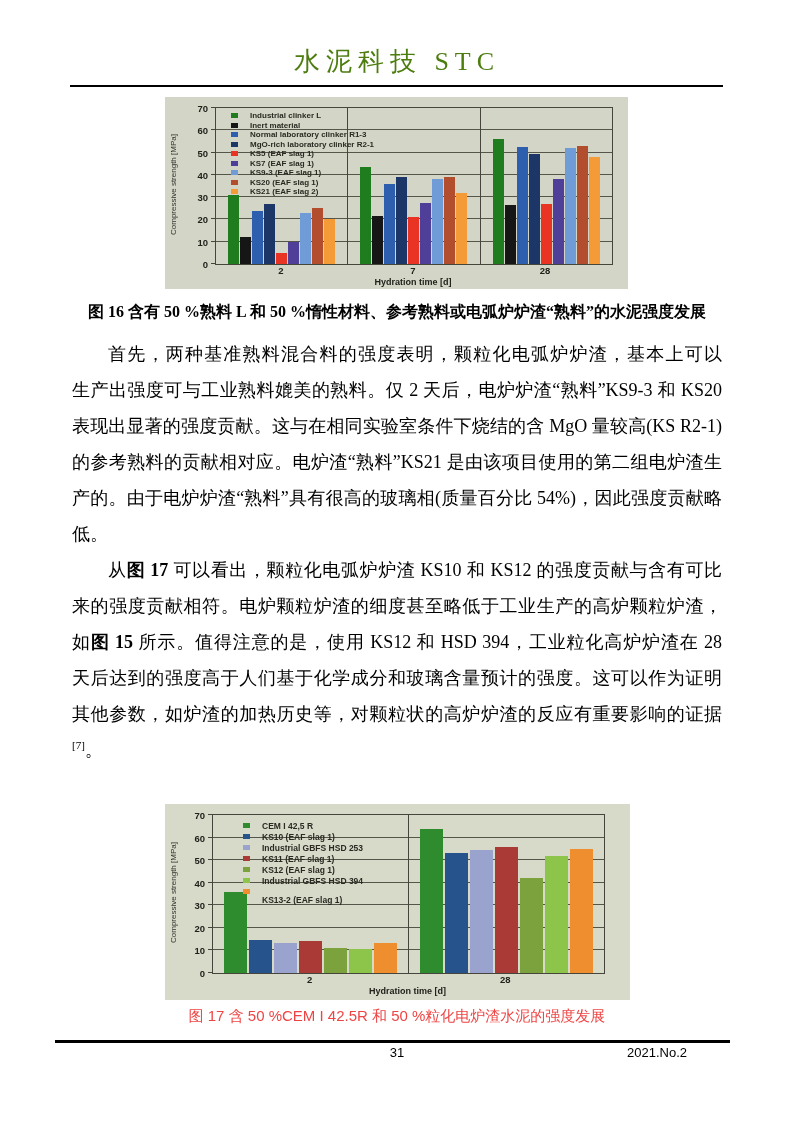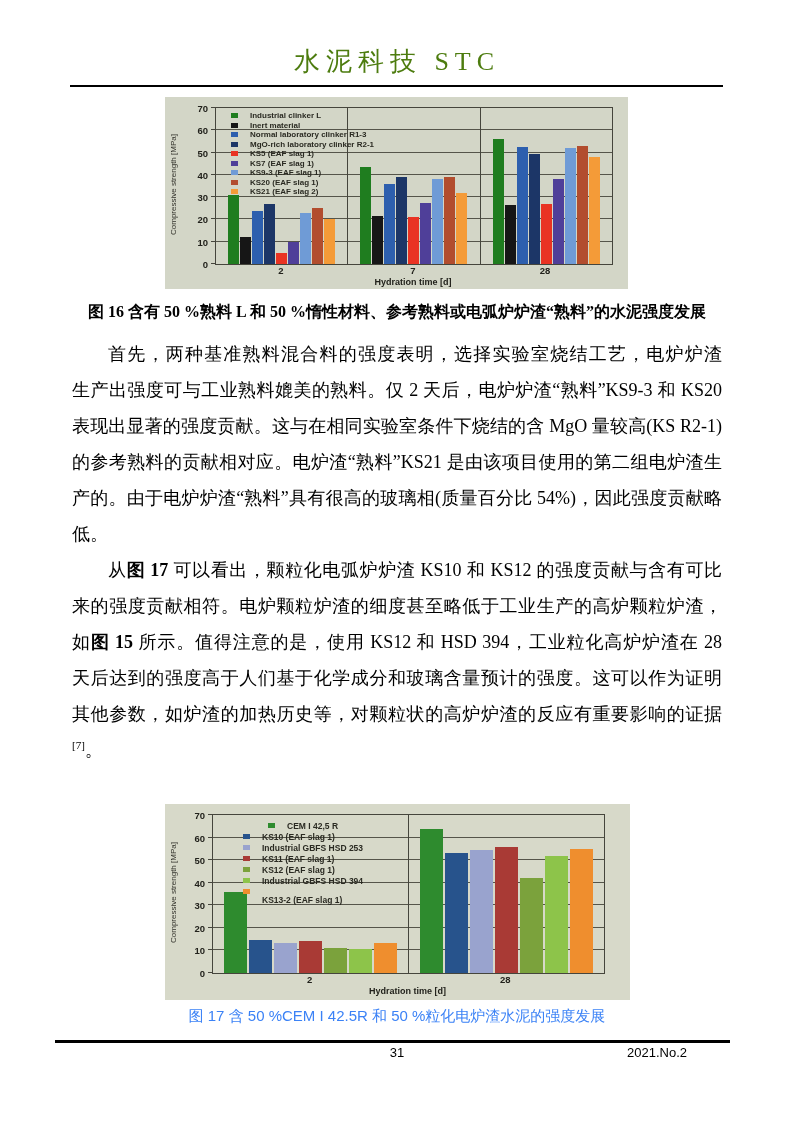--- a/index.html
+++ b/index.html
@@ -36,21 +36,21 @@
   .x-axis-title{position:absolute;text-align:center;
     font-family:"Liberation Sans","DejaVu Sans",sans-serif;font-weight:bold;font-size:9px;color:#22221c;}
   .legend{position:absolute;z-index:3;}
   .legend-item{display:flex;align-items:center;gap:12px;}
   .legend-swatch{width:7px;height:5px;flex:0 0 auto;}
   .legend-label{font-family:"Liberation Sans","DejaVu Sans",sans-serif;font-weight:bold;color:#2a2a22;white-space:nowrap;}
   
   .caption16{position:absolute;left:72px;top:302px;width:650px;text-align:center;
     font-size:16px;font-weight:bold;color:#000;}
   .caption17{position:absolute;left:72px;top:1007px;width:650px;text-align:center;
-    font-family:"Liberation Sans","DejaVu Sans",sans-serif;font-size:15px;color:#3b82f6;}
+    font-family:"Liberation Sans","DejaVu Sans",sans-serif;font-size:15px;color:#ef4444;}
   
   .body-text{position:absolute;left:72px;top:336px;width:650px;}
   .bodyline{height:36px;line-height:36px;font-size:18px;color:#000;
     text-align:justify;text-align-last:justify;white-space:nowrap;}
   .bodyline.indent{text-indent:2em;}
   .bodyline.para-end{text-align-last:left;}
   .bodyline b{font-weight:bold;}
   .bodyline .sup{vertical-align:super;font-size:11px;line-height:0;}
   
   .footer-rule{position:absolute;left:55px;top:1040px;width:675px;height:3px;background:#000;}
@@ -170,21 +170,21 @@
         <span>2</span>
         <span>7</span>
         <span>28</span>
       </div>
       <div class="x-axis-title" style="left: 50px; top: 180px; width: 396px;">Hydration time [d]</div>
     </div>
 
   <div class="caption16">图 16 含有 50 %熟料 L 和 50 %惰性材料、参考熟料或电弧炉炉渣“熟料”的水泥强度发展</div>
 
   <div class="body-text">
-      <div class="bodyline indent"><span>首先，两种基准熟料混合料的强度表明，选择实验室烧结工艺，电炉炉渣</span></div>
+      <div class="bodyline indent"><span>首先，两种基准熟料混合料的强度表明，颗粒化电弧炉炉渣，基本上可以</span></div>
       <div class="bodyline"><span>生产出强度可与工业熟料媲美的熟料。仅 2 天后，电炉炉渣“熟料”KS9-3 和 KS20</span></div>
       <div class="bodyline"><span>表现出显著的强度贡献。这与在相同实验室条件下烧结的含 MgO 量较高(KS R2-1)</span></div>
       <div class="bodyline"><span>的参考熟料的贡献相对应。电炉渣“熟料”KS21 是由该项目使用的第二组电炉渣生</span></div>
       <div class="bodyline"><span>产的。由于电炉炉渣“熟料”具有很高的玻璃相(质量百分比 54%)，因此强度贡献略</span></div>
       <div class="bodyline para-end"><span>低。</span></div>
       <div class="bodyline indent"><span>从</span><b>图 17</b><span> 可以看出，颗粒化电弧炉炉渣 KS10 和 KS12 的强度贡献与含有可比</span></div>
       <div class="bodyline"><span>来的强度贡献相符。电炉颗粒炉渣的细度甚至略低于工业生产的高炉颗粒炉渣，</span></div>
       <div class="bodyline"><span>如</span><b>图 15</b><span> 所示。值得注意的是，使用 KS12 和 HSD 394，工业粒化高炉炉渣在 28</span></div>
       <div class="bodyline"><span>天后达到的强度高于人们基于化学成分和玻璃含量预计的强度。这可以作为证明</span></div>
       <div class="bodyline"><span>其他参数，如炉渣的加热历史等，对颗粒状的高炉炉渣的反应有重要影响的证据</span></div>
@@ -230,21 +230,21 @@
             <div class="bar" style="width: 23px; height: 144.457px; background: rgb(46, 139, 46);"></div>
             <div class="bar" style="width: 23px; height: 119.629px; background: rgb(39, 83, 140);"></div>
             <div class="bar" style="width: 23px; height: 123.014px; background: rgb(153, 163, 206);"></div>
             <div class="bar" style="width: 23px; height: 126.4px; background: rgb(169, 58, 53);"></div>
             <div class="bar" style="width: 23px; height: 94.8px; background: rgb(123, 162, 60);"></div>
             <div class="bar" style="width: 23px; height: 117.371px; background: rgb(141, 196, 74);"></div>
             <div class="bar" style="width: 23px; height: 124.143px; background: rgb(239, 142, 46);"></div>
           </div>
         </div>
         <div class="legend" style="left: 30px; top: 5px;">
-          <div class="legend-item" style="height: 11px; justify-content: center;">
+          <div class="legend-item" style="height: 11px;">
             <div class="legend-swatch" style="background: rgb(46, 139, 46);"></div>
             <div class="legend-label" style="font-size: 8.5px;">CEM I 42,5 R</div>
           </div>
           <div class="legend-item" style="height: 11px;">
             <div class="legend-swatch" style="background: rgb(39, 83, 140);"></div>
             <div class="legend-label" style="font-size: 8.5px;">KS10 (EAF slag 1)</div>
           </div>
           <div class="legend-item" style="height: 11px;">
             <div class="legend-swatch" style="background: rgb(153, 163, 206);"></div>
             <div class="legend-label" style="font-size: 8.5px;">Industrial GBFS HSD 253</div>

